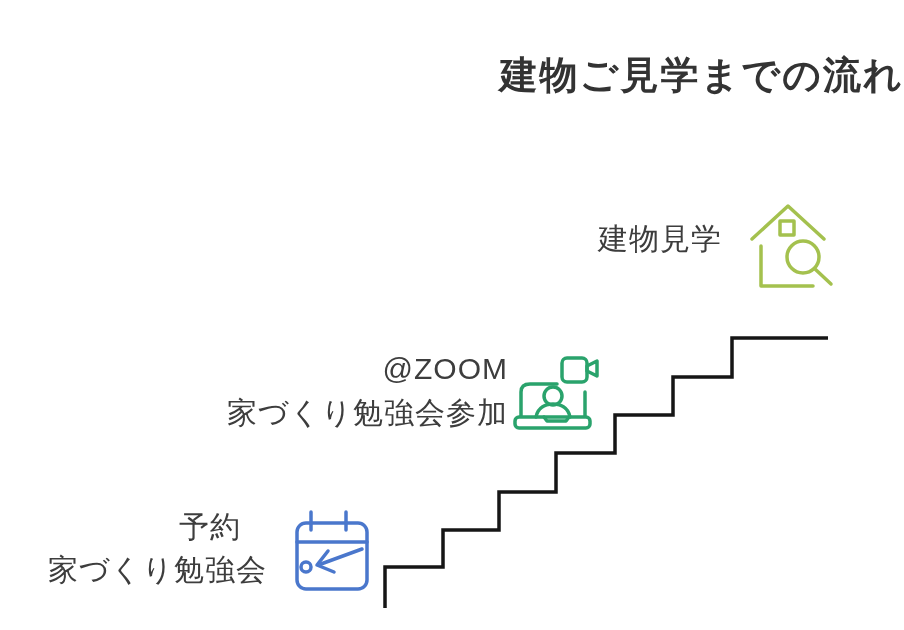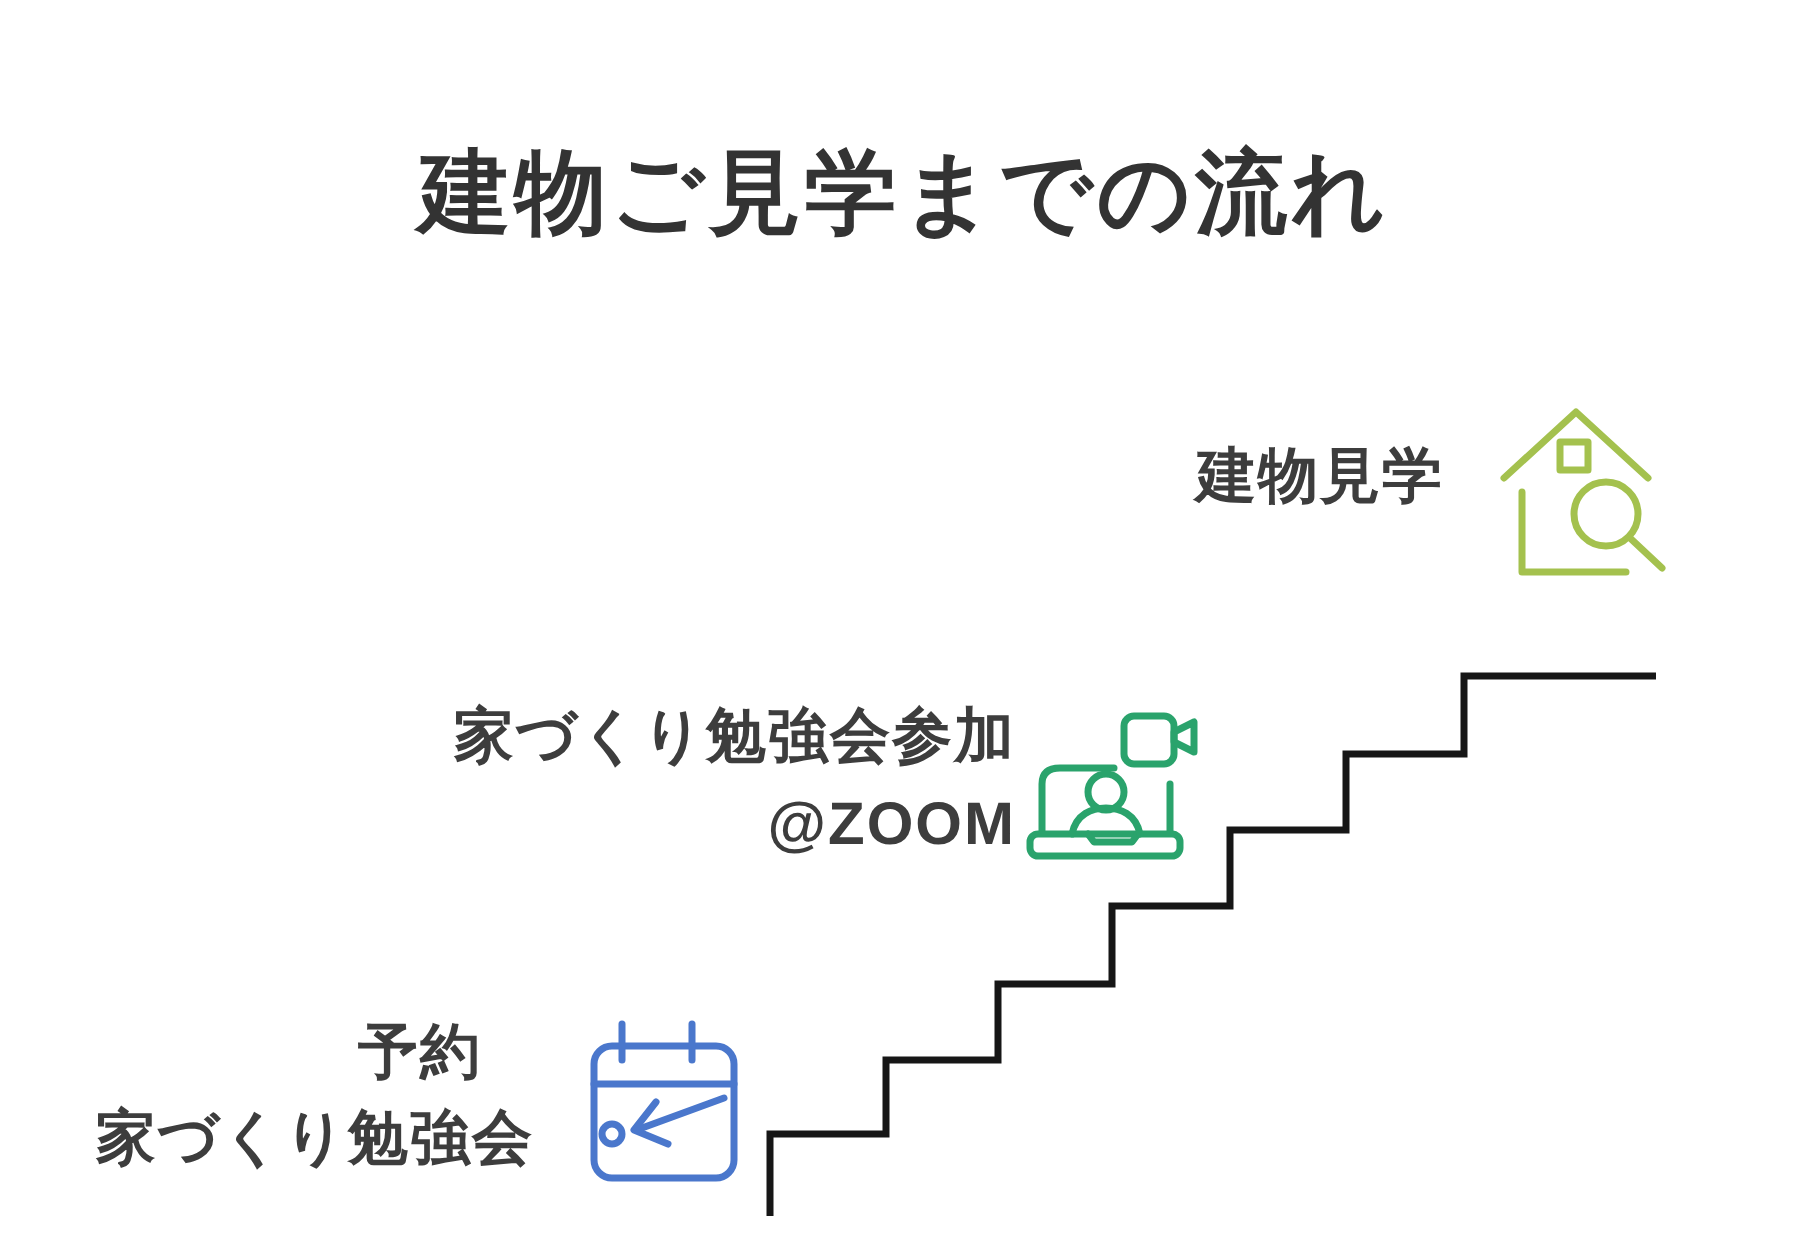--- a/index.html
+++ b/index.html
@@ -6,41 +6,41 @@
   .canvas{
     position:relative;
     width:904px;height:630px;
     background:#ffffff;
     overflow:hidden;
     font-family:"Liberation Sans", sans-serif;
   }
   .title{
     position:absolute;
     top:50px;left:0;right:0;
-    margin:16px;
-    text-align:center;
-    font-size:46px;
+    margin:0;
+    text-align:right;
+    font-size:38px;
     font-weight:700;
     letter-spacing:2px;
     color:#333333;
   }
   .art{
     position:absolute;
     top:0;left:0;
     width:904px;height:630px;
   }
   .step-label{
     position:absolute;
     color:#3d3d3d;
     font-size:30px;
     letter-spacing:1px;
     text-align:right;
     white-space:nowrap;
   }
-  .step-label .line{display:block;font-weight:bold;}
+  .step-label .line{display:block;}
   .step-label-1{top:505px;right:637px;line-height:43px;}
   .step-label-1 .line-2{padding-right:26px;}
   .step-label-2{top:347px;right:396px;line-height:44px;}
   .step-label-3{top:219px;left:598px;line-height:40px;}
 </style>
 </head>
 <body>
 
 <div class="canvas">
 
@@ -79,21 +79,21 @@
       <line x1="815" y1="269" x2="831" y2="284"></line>
     </g>
   </svg>
 
   <div class="step-label step-label-1">
     <span class="line line-2">予約</span>
     <span class="line line-1">家づくり勉強会</span>
   </div>
 
   <div class="step-label step-label-2">
+    <span class="line line-2">@ZOOM</span>
     <span class="line line-1">家づくり勉強会参加</span>
-    <span class="line line-2">@ZOOM</span>
   </div>
 
   <div class="step-label step-label-3">
     <span class="line line-1">建物見学</span>
   </div>
 
 </div>
 
 </body></html>

